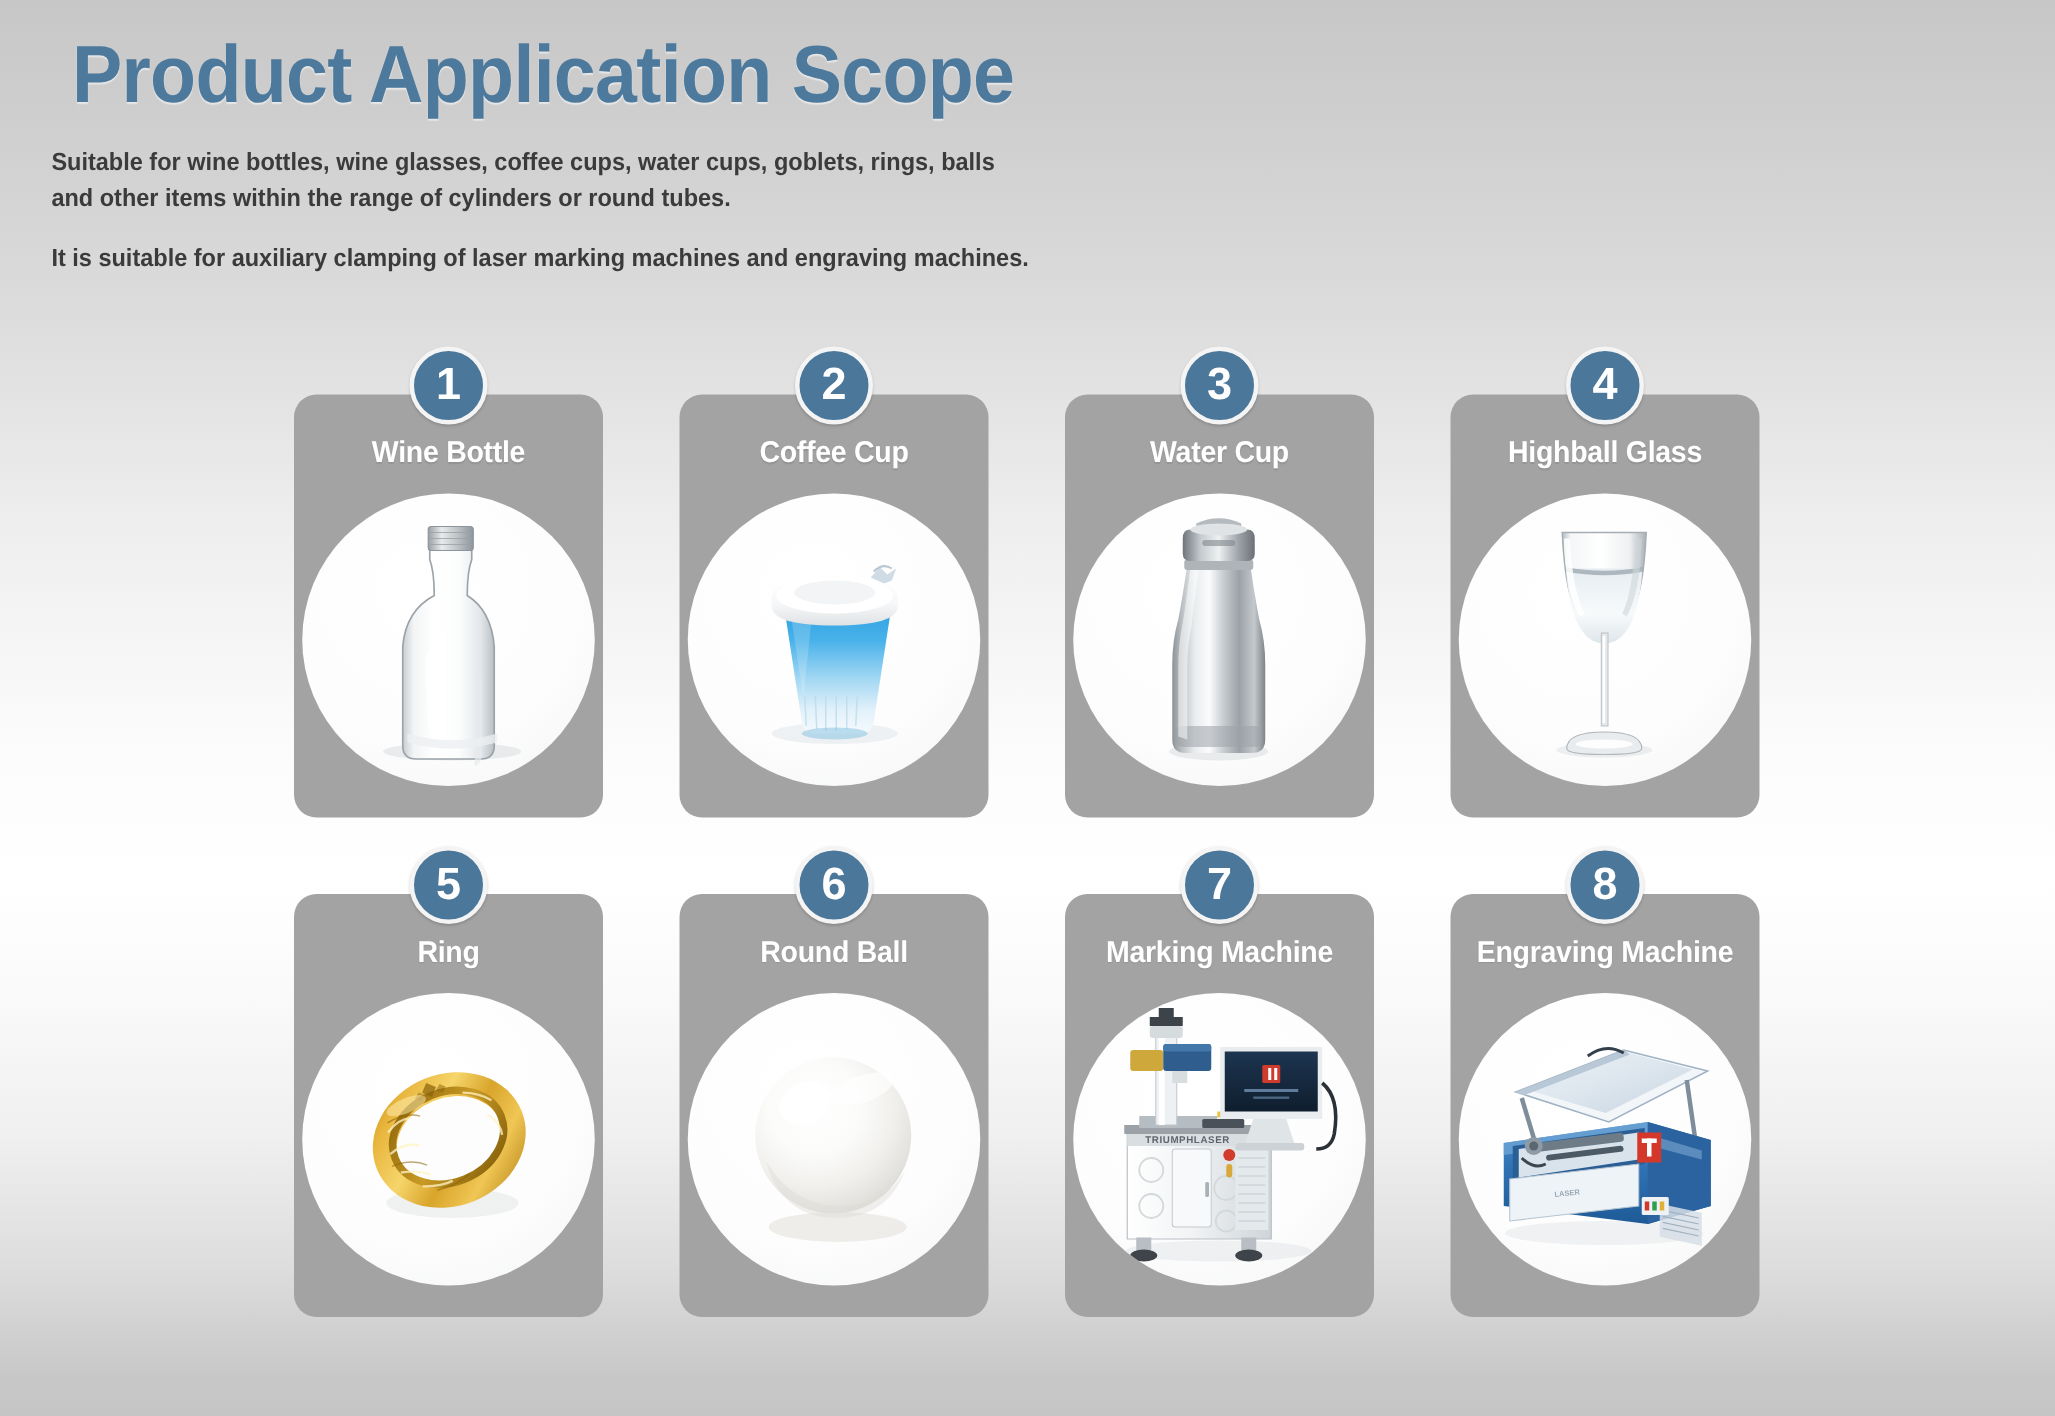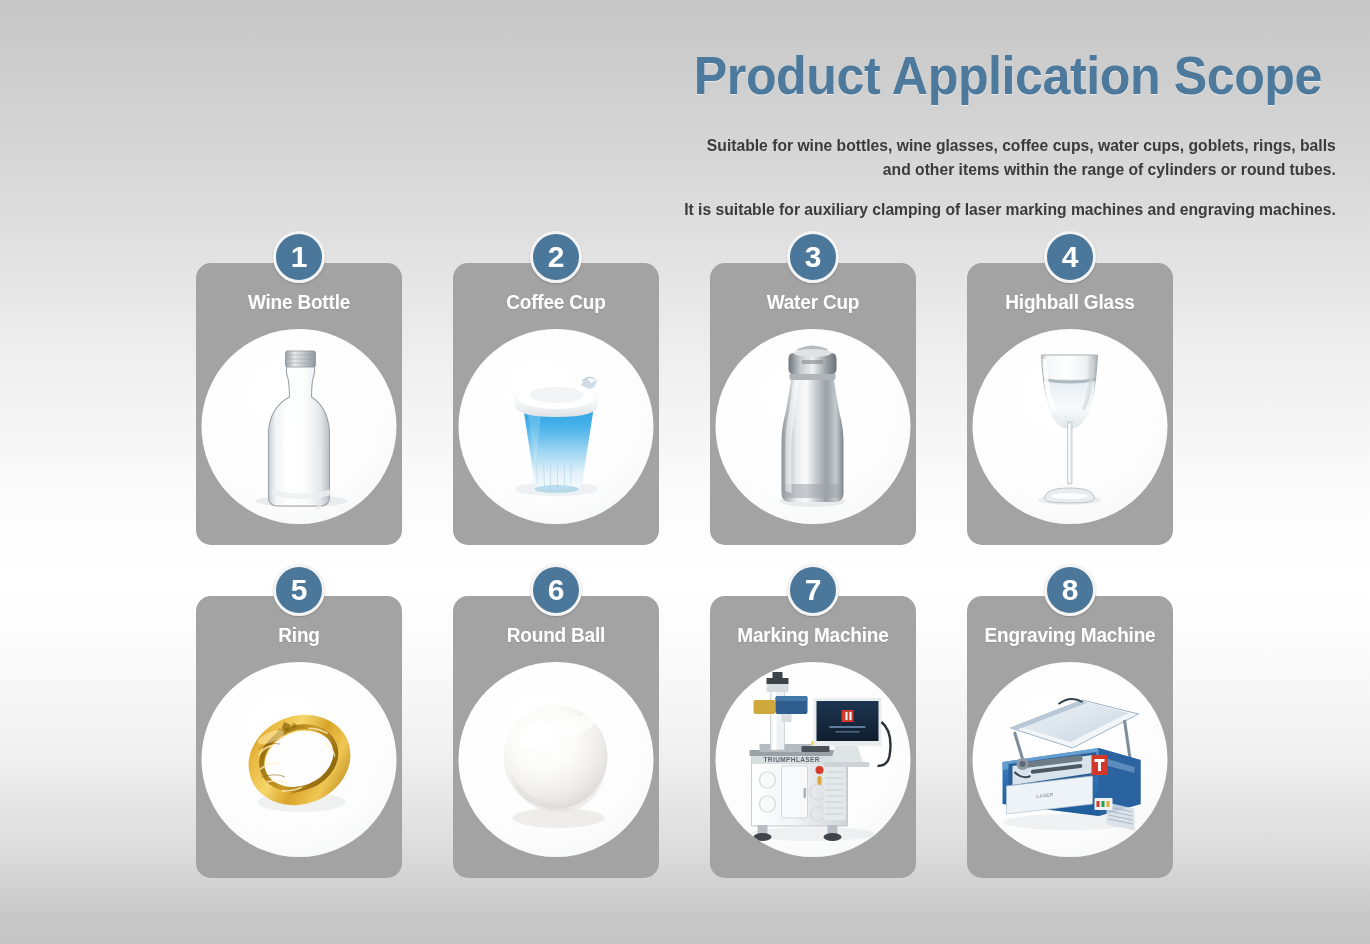--- a/index.html
+++ b/index.html
@@ -22,34 +22,34 @@
         #fafafa 70%,
         #f0f0f0 80%,
         #dcdcdc 90%,
         #c8c8c8 97%,
         #c5c5c5 100%);
     position: relative;
   }
 
   
   .header {
-    text-align: right;
-    padding-top: 46px;
+    text-align: left;
+    padding-top: 21px;
   }
   .main-title {
     font-size: 54px;
     font-weight: bold;
     color: #4d7a9c;
     letter-spacing: -0.5px;
     line-height: 1.08;
     transform: scaleX(0.93);
     text-shadow: 0 1px 1px rgba(255,255,255,0.55);
   }
   .subtitle-block {
-    margin-top: 30px;
+    margin-top: 18px;
   }
   .subtitle-line {
     font-size: 16.5px;
     font-weight: bold;
     color: #3b3b3b;
     line-height: 1.42;
     transform: scaleX(0.95);
   }
   .subtitle-second {
     margin-top: 19px;

